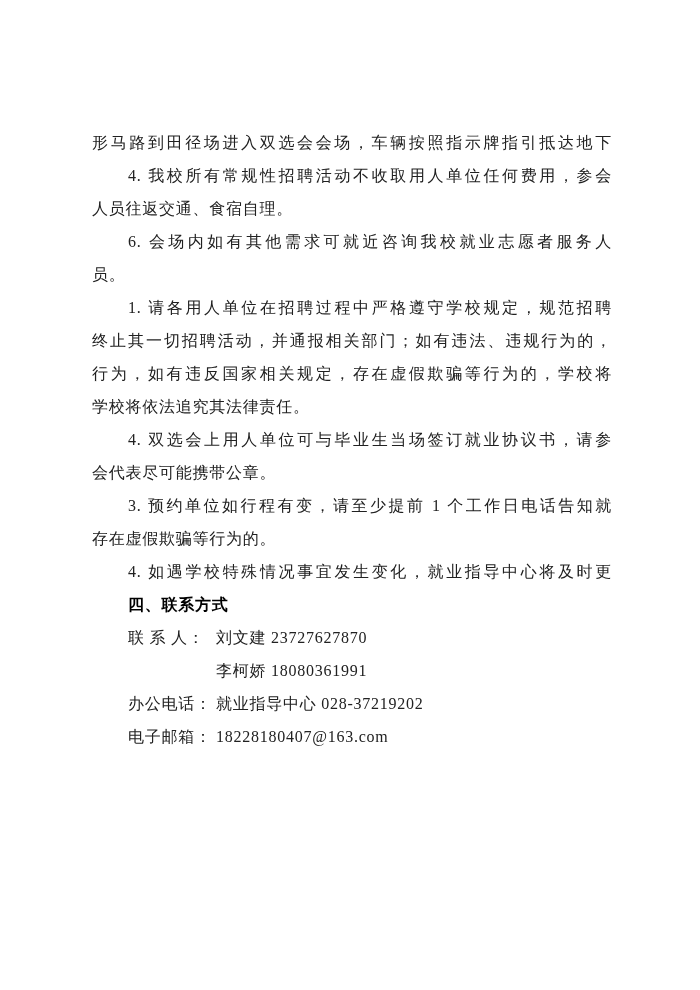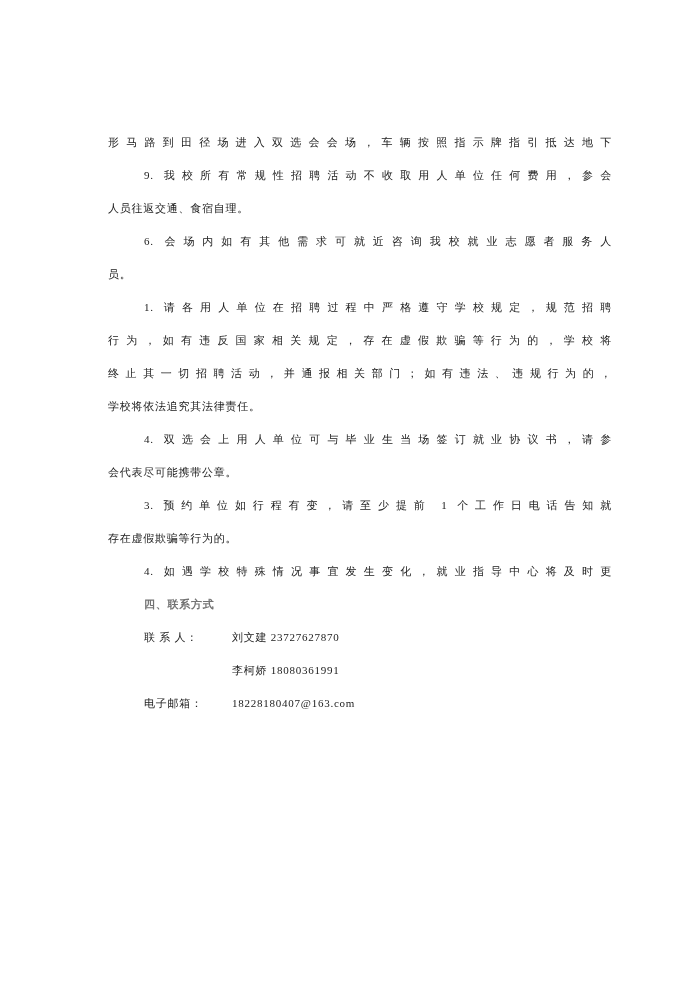--- a/index.html
+++ b/index.html
@@ -15,66 +15,66 @@
     overflow: hidden;
     font-family: "Liberation Serif", "DejaVu Serif", serif;
   }
   .content {
     position: absolute;
     left: 92px;
     top: 126px;
     width: 520px;
   }
   .line {
-    font-size: 11px;
+    font-size: 16px;
     line-height: 33px;
     letter-spacing: 0.75px;
     color: #212121;
     text-align: justify;
-    margin-left: 16px;
   }
   .line.full {
     text-align-last: justify;
   }
   .line.indent {
     text-indent: 36px;
   }
   .line.subheading {
     text-indent: 27px;
   }
   .line.heading {
     font-family: "Liberation Sans", "DejaVu Sans", sans-serif;
     font-weight: bold;
-    color: #737373;
+    color: #000000;
     text-indent: 36px;
   }
   .contact-label {
     display: inline-block;
     width: 88px;
     text-indent: 0;
     vertical-align: baseline;
   }
 </style>
 </head>
 <body>
 
 <div class="page">
   <div class="content">
       <div class="line full">形马路到田径场进入双选会会场，车辆按照指示牌指引抵达地下</div>
-      <div class="line indent full">9. 我校所有常规性招聘活动不收取用人单位任何费用，参会</div>
+      <div class="line indent full">4. 我校所有常规性招聘活动不收取用人单位任何费用，参会</div>
       <div class="line">人员往返交通、食宿自理。</div>
       <div class="line indent full">6. 会场内如有其他需求可就近咨询我校就业志愿者服务人</div>
       <div class="line">员。</div>
       <div class="line indent full">1. 请各用人单位在招聘过程中严格遵守学校规定，规范招聘</div>
+      <div class="line full">终止其一切招聘活动，并通报相关部门；如有违法、违规行为的，</div>
       <div class="line full">行为，如有违反国家相关规定，存在虚假欺骗等行为的，学校将</div>
-      <div class="line full">终止其一切招聘活动，并通报相关部门；如有违法、违规行为的，</div>
       <div class="line">学校将依法追究其法律责任。</div>
       <div class="line indent full">4. 双选会上用人单位可与毕业生当场签订就业协议书，请参</div>
       <div class="line">会代表尽可能携带公章。</div>
       <div class="line indent full">3. 预约单位如行程有变，请至少提前 1 个工作日电话告知就</div>
       <div class="line">存在虚假欺骗等行为的。</div>
       <div class="line indent full">4. 如遇学校特殊情况事宜发生变化，就业指导中心将及时更</div>
       <div class="line heading">四、联系方式</div>
       <div class="line indent"><span class="contact-label">联 系 人：</span><span>刘文建 23727627870</span></div>
       <div class="line indent"><span class="contact-label"></span><span>李柯娇 18080361991</span></div>
+      <div class="line indent"><span class="contact-label">办公电话：</span><span>就业指导中心 028-37219202</span></div>
       <div class="line indent"><span class="contact-label">电子邮箱：</span><span>18228180407@163.com</span></div>
     </div>
 </div>
 
 </body></html>

